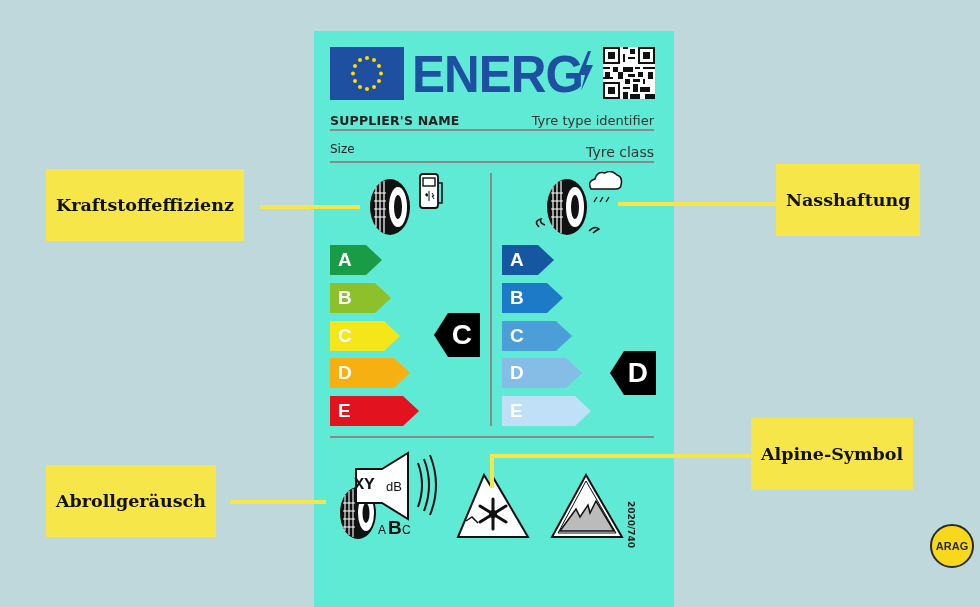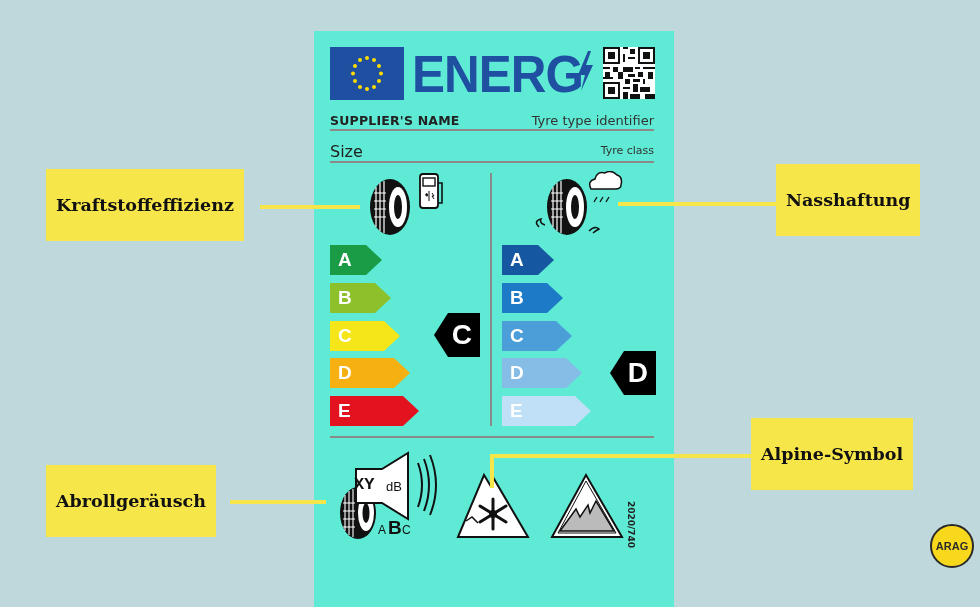--- a/index.html
+++ b/index.html
@@ -16,22 +16,22 @@
     font-weight: bold; font-size: 52px; color: #1f4fa0; letter-spacing: -1px; line-height: 62px;
     transform: scaleX(0.95); transform-origin: left center;
   }
   .bolt { position: absolute; left: 262px; top: 20px; }
   .qr { position: absolute; left: 289px; top: 16px; width: 52px; height: 52px; }
 
   .row1 { position: absolute; left: 16px; top: 80px; width: 324px; height: 20px; border-bottom: 2px solid #8a8a8a; }
   .supplier { position: absolute; left: 0; top: 2px; font-family: "DejaVu Sans", sans-serif; font-weight: bold; font-size: 12.5px; color: #222; letter-spacing: 0.2px; text-align: center; }
   .tti { position: absolute; right: 0; top: 2px; font-size: 13px; color: #333; }
   .row2 { position: absolute; left: 16px; top: 110px; width: 324px; height: 22px; border-bottom: 2px solid #8a8a8a; }
-  .size { position: absolute; left: 0; top: 1px; font-size: 16px; color: #222; }
-  .tclass { position: absolute; right: 0; top: 3px; font-size: 11px; color: #333; }
+  .size { position: absolute; left: 0; top: 1px; font-size: 12px; color: #222; }
+  .tclass { position: absolute; right: 0; top: 3px; font-size: 14px; color: #333; }
 
   .vdivider { position: absolute; left: 176px; top: 142px; width: 2px; height: 253px; background: #8a8a8a; }
   .hdivider { position: absolute; left: 16px; top: 405px; width: 324px; height: 2px; background: #8a8a8a; }
 
   .arrow {
     position: absolute; height: 30px; color: #fff; font-family: "Liberation Sans", sans-serif;
     font-size: 19px; font-weight: bold; line-height: 30px; padding-left: 8px;
     clip-path: polygon(0 0, calc(100% - 16px) 0, 100% 50%, calc(100% - 16px) 100%, 0 100%);
   }
   .marker {

